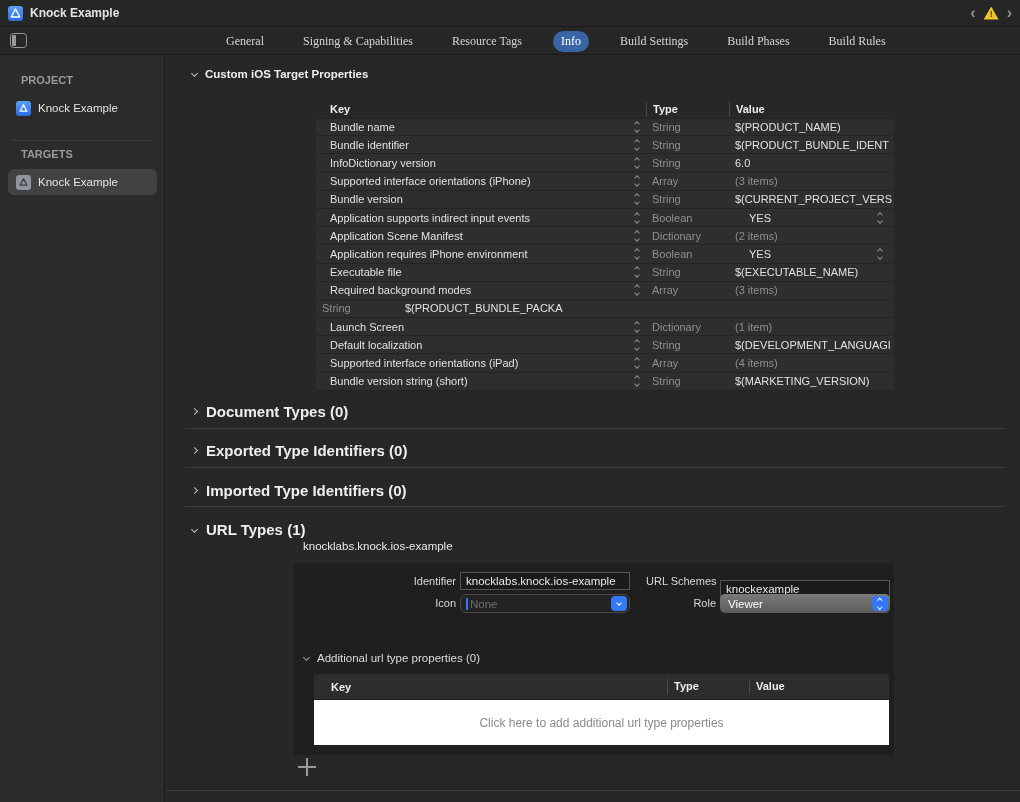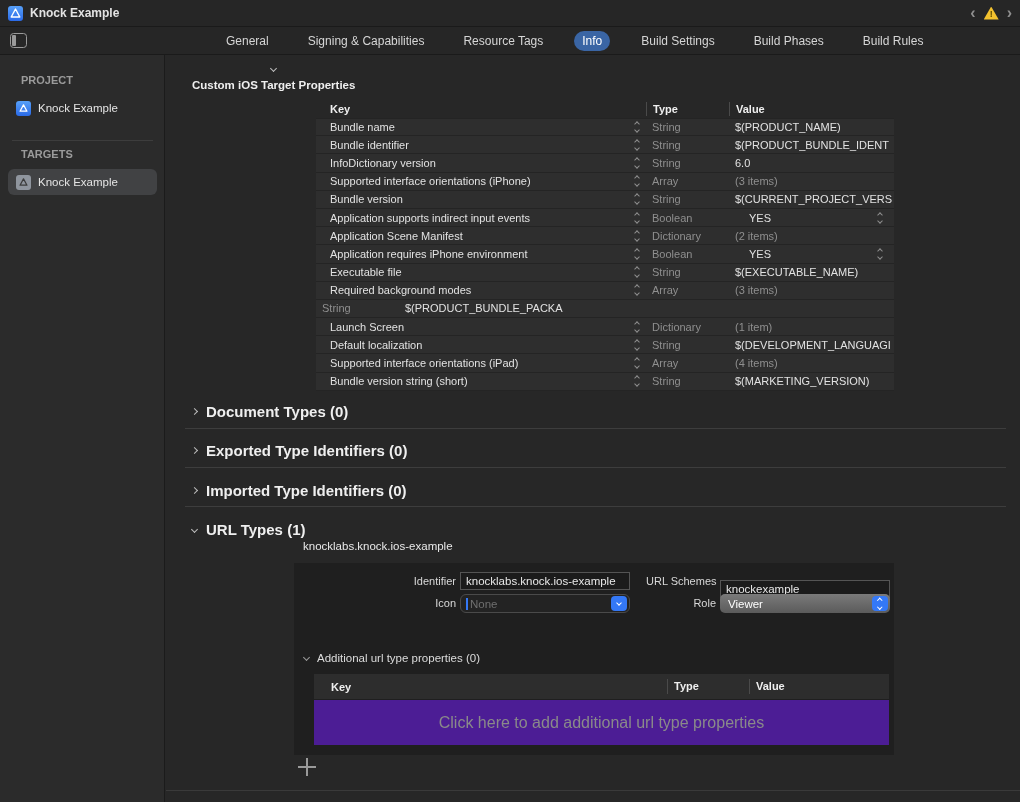--- a/index.html
+++ b/index.html
@@ -13,21 +13,21 @@
   .app-proj-icon svg { display:block; }
   #window-title { font-size:12px; font-weight:bold; color:#e3e3e3; }
   #titlebar-right { margin-left:auto; display:flex; align-items:center; gap:8px; }
   .navchev { color:#8f8f8f; font-size:16px; line-height:1; font-weight:bold; }
   .warn-tri { position:relative; width:15px; height:13px; background:#f2c12e; clip-path:polygon(50% 0,100% 100%,0 100%); display:flex; align-items:flex-end; justify-content:center; }
   .warn-tri span { color:#5d4a00; font-size:9px; font-weight:bold; line-height:12px; }
 
   #tabbar { position:absolute; left:0; top:27px; width:1020px; height:28px; background:#262626; border-bottom:1px solid #1a1a1a; }
   #sidebar-toggle { position:absolute; left:10px; top:6px; width:17px; height:15px; border:1.5px solid #9a9a9a; border-radius:3.5px; }
   #sidebar-toggle::before { content:""; position:absolute; left:1px; top:1px; bottom:1px; width:4px; background:#9a9a9a; border-radius:1px; }
-  #tab-strip { position:absolute; left:218px; top:0; height:28px; display:flex; align-items:center; gap:23px; }
+  #tab-strip { position:absolute; left:218px; top:0; height:28px; display:flex; align-items:center; gap:23px;font-family:Liberation Serif, serif; }
   .tab { font-size:12px; color:#d6d6d6; padding:3px 8px; border-radius:11px; white-space:nowrap; }
   .tab.active { background:#3a65a4; color:#ffffff; }
 
   
   #sidebar { position:absolute; left:0; top:55px; width:165px; height:747px; background:#2b2b2b; border-right:1px solid #1b1b1b; }
   .side-head { position:absolute; left:21px; font-size:11px; font-weight:bold; color:#9b9b9b; }
   .side-item { position:absolute; left:8px; width:149px; height:26px; border-radius:6px; display:flex; align-items:center; padding:0 8px; gap:7px; }
   .side-item.selected { background:#414244; }
   .side-item .lbl { color:#e4e4e4; font-size:11.5px; white-space:nowrap; }
   .mini-icon { width:15px; height:15px; border-radius:3px; flex:0 0 auto; display:flex; align-items:center; justify-content:center; }
@@ -38,21 +38,21 @@
   
   #content { position:absolute; left:166px; top:55px; width:854px; height:747px; background:#272727; }
 
   .chev { display:inline-block; width:5px; height:5px; border-right:1.5px solid currentColor; border-bottom:1.5px solid currentColor; }
   .chev.right { transform:rotate(-45deg); }
   .chev.down  { transform:rotate(45deg); }
   .chev.up    { transform:rotate(-135deg); }
   .stepper { display:inline-flex; flex-direction:column; align-items:center; gap:2px; color:#8f8f8f; }
   .stepper .chev { width:4px; height:4px; border-width:1.3px; }
 
-  #props-heading { position:absolute; left:26px; top:13px; display:flex; align-items:center; gap:8px; font-weight:bold; font-size:11.5px; color:#efefef;flex-direction:column; }
+  #props-heading { position:absolute; left:26px; top:13px; display:flex; align-items:center; gap:8px; font-weight:bold; font-size:11.5px; color:#efefef; }
   #props-heading .chev { color:#bdbdbd; margin-top:-2px; }
 
   
   #prop-table { position:absolute; left:150px; top:44px; width:578px; }
   #prop-header { display:flex; height:19px; align-items:center; font-weight:bold; color:#efefef; position:relative; }
   #prop-header .hk { width:330px; padding-left:14px; }
   #prop-header .ht { width:83px; padding-left:6px; border-left:1px solid #4a4a4a; height:14px; line-height:14px; }
   #prop-header .hv { flex:1; padding-left:6px; border-left:1px solid #4a4a4a; height:14px; line-height:14px; }
   .prow { display:flex; height:18.2px; align-items:center; background:#2e2e2e; border-bottom:1px solid #242424; position:relative; }
   .prow:first-of-type { border-top:1px solid #242424; }
@@ -88,21 +88,21 @@
   .popup .popup-btn { margin-left:auto; width:16px; height:15px; background:#3478f6; border-radius:4px; margin-right:2px; display:flex; flex-direction:column; align-items:center; justify-content:center; gap:2px; color:#fff; }
   .popup .popup-btn .chev { width:3.5px; height:3.5px; border-width:1.2px; }
 
   #additional-head { position:absolute; left:10px; top:89px; display:flex; align-items:center; gap:8px; color:#dcdcdc; font-size:11.5px; }
   #additional-head .chev { color:#9b9b9b; margin-top:-2px; }
   #inner-table { position:absolute; left:20px; top:111px; width:575px; }
   #inner-header { height:25px; background:#2d2d2d; display:flex; align-items:center; font-weight:bold; color:#efefef; }
   #inner-header .hk { width:353px; padding-left:17px; }
   #inner-header .ht { width:82px; padding-left:6px; border-left:1px solid #4a4a4a; height:15px; line-height:15px; }
   #inner-header .hv { flex:1; padding-left:6px; border-left:1px solid #4a4a4a; height:15px; line-height:15px; }
-  #inner-body { height:46px; background:#4c1d95; border-top:1px solid #1f1f1f; display:flex; align-items:center; justify-content:center; color:#8a8a8a; font-size:16px; }
+  #inner-body { height:46px; background:#ffffff; border-top:1px solid #1f1f1f; display:flex; align-items:center; justify-content:center; color:#8a8a8a; font-size:12px; }
 
   #add-plus { position:absolute; left:132px; top:703px; width:18px; height:18px; }
   #add-plus::before, #add-plus::after { content:""; position:absolute; background:#9a9a9a; }
   #add-plus::before { left:8px; top:0; width:2px; height:18px; }
   #add-plus::after { left:0; top:8px; width:18px; height:2px; }
   #bottom-hairline { position:absolute; left:0; top:735px; width:854px; height:1px; background:#3a3a3a; }
 </style>
 </head>
 <body>
 

